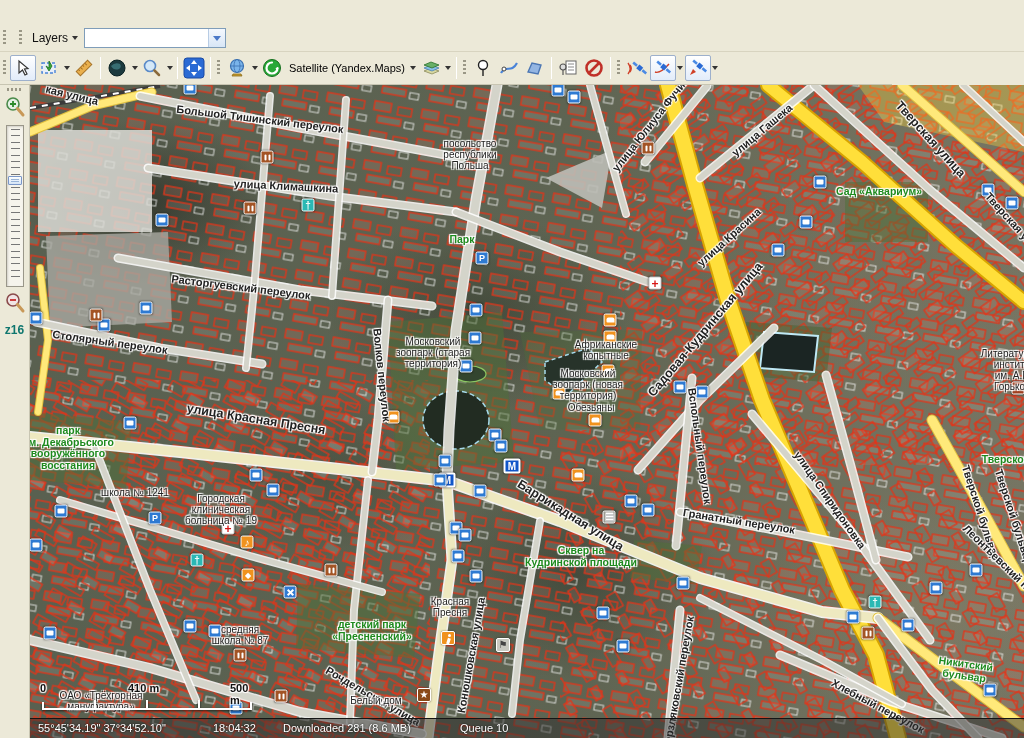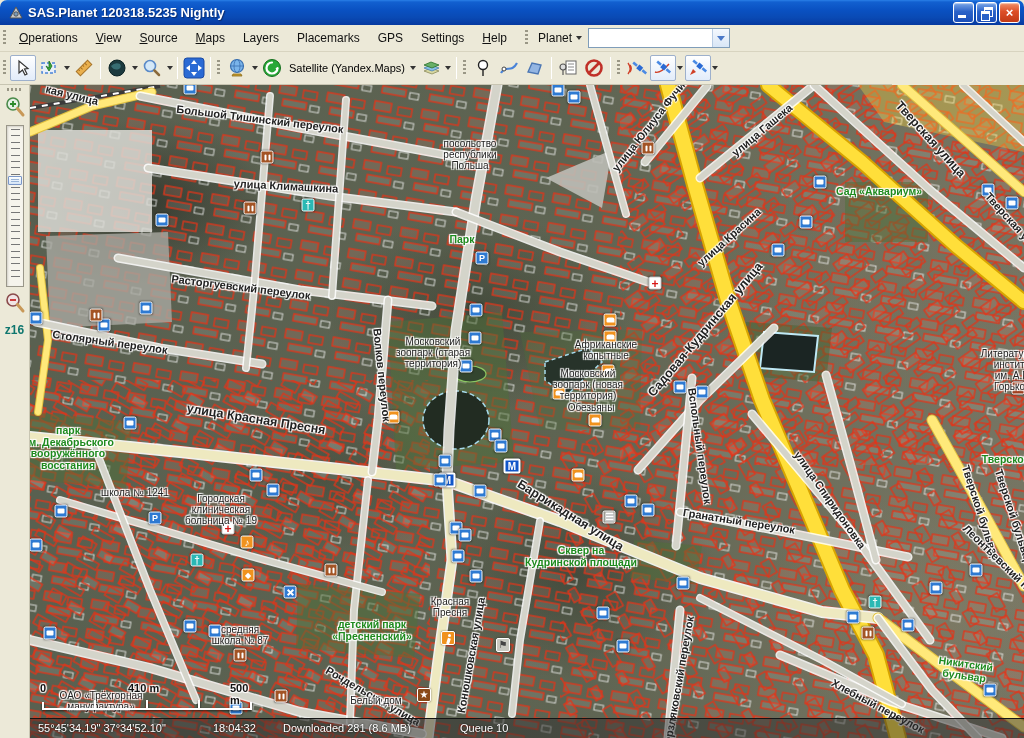--- a/index.html
+++ b/index.html
@@ -115,48 +115,27 @@
   
   .statusbar { position:absolute; left:0; bottom:0; width:994px; height:20px; background:rgba(45,45,45,.5);
     border-top:1px solid #151515; color:#fff; font-size:11px; text-shadow:0 0 2px rgba(0,0,0,.9); z-index:9; }
   .statusbar div { position:absolute; top:3px; white-space:nowrap; }
 </style>
 </head>
 <body>
 
 <div class="window">
 
-  <div class="titlebar">
-    <svg class="title-icon" viewBox="0 0 16 16">
-      <polygon points="8,2 14,13 2,13" fill="#c8c8c8" stroke="#555" stroke-width="1"></polygon>
-      <circle cx="8" cy="9" r="2.2" fill="#7a9ab8" stroke="#444" stroke-width="0.8"></circle>
-    </svg>
-    <span class="title-text">SAS.Planet 120318.5235 Nightly</span>
-    <div class="winbtn winbtn-min"></div>
-    <div class="winbtn winbtn-rest"></div>
-    <div class="winbtn winbtn-close">×</div>
-  </div>
 
   <div class="menubar">
     <div class="grip"></div>
-    <div id="menu-items" style="display:flex;">
-        <span class="menu-item"><u>O</u>perations</span>
-        <span class="menu-item"><u>V</u>iew</span>
-        <span class="menu-item"><u>S</u>ource</span>
-        <span class="menu-item"><u>M</u>aps</span>
-        <span class="menu-item">Layers</span>
-        <span class="menu-item">Placemarks</span>
-        <span class="menu-item">GPS</span>
-        <span class="menu-item">Settings</span>
-        <span class="menu-item"><u>H</u>elp</span>
-      </div>
     <div class="mb-sep"></div>
     <div class="grip"></div>
     <div class="search-label">
-      <span>Planet</span>
+      <span>Layers</span>
       <span class="dd-arrow"></span>
     </div>
     <div class="combo">
       <input value="" style="">
       <div class="combo-btn"></div>
     </div>
   </div>
 
   <div class="toolbar">
     <div class="grip"></div>

